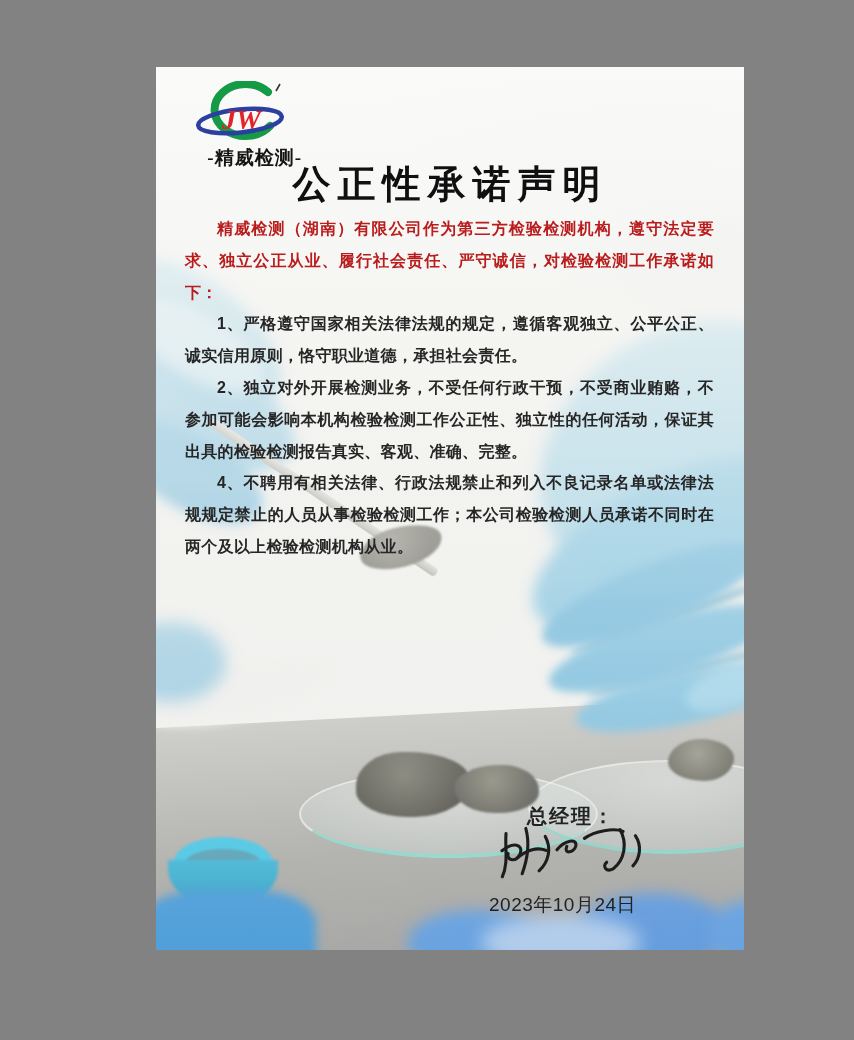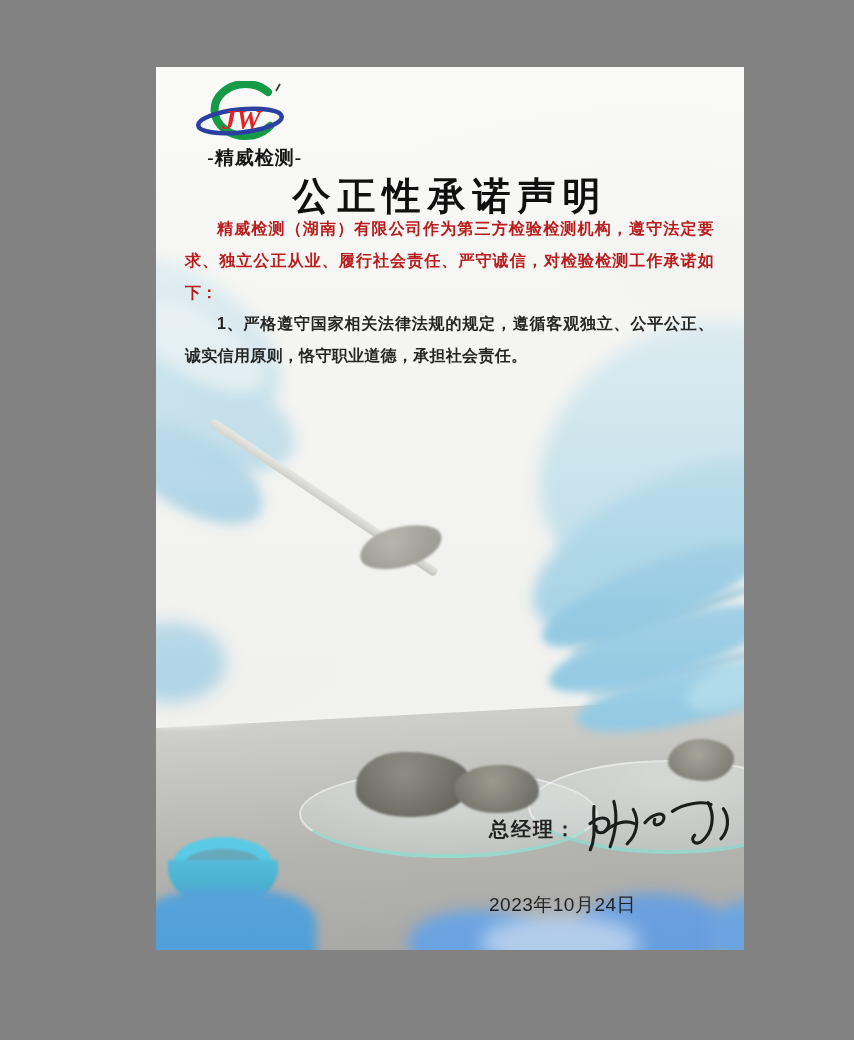--- a/index.html
+++ b/index.html
@@ -49,27 +49,27 @@
   .blobpale{left:325px;top:848px;width:160px;height:55px;background:#abc9ec;filter:blur(9px);}
   .overlay{position:absolute;inset:0;background:linear-gradient(180deg,
     rgba(250,250,249,.97) 0%, rgba(248,248,246,.9) 14%, rgba(245,245,242,.74) 30%,
     rgba(241,241,238,.54) 50%, rgba(237,237,234,.36) 68%, rgba(233,233,230,.2) 85%,
     rgba(231,231,228,.1) 100%);}
   
   .content{position:absolute;inset:0;border-radius:14px;}
   .logo{position:absolute;left:22px;top:14px;width:124px;text-align:center;}
   .logo svg{display:block;margin:0 auto;}
   .brand{font-family:"Liberation Serif", serif;font-weight:bold;font-size:19px;color:#141414;letter-spacing:1px;margin-top:-2px;white-space:nowrap;text-align:right;}
-  .title{position:absolute;left:0;top:104px;width:100%;text-align:center;
+  .title{position:absolute;left:0;top:92px;width:100%;text-align:center;
     font-family:Liberation Serif, serif;font-weight:bold;font-size:38px;color:#101010;letter-spacing:7px;}
   .bodytext{position:absolute;left:29px;top:146px;width:529px;color:#262626;
     font-size:16px;line-height:31.8px;letter-spacing:.3px;text-align:justify;}
   .bodytext p{margin:0;text-indent:2em;font-weight:bold;}
   .bodytext .intro{font-weight:bold;color:#b91c1c;}
-  .sigrow{position:absolute;left:333px;top:736px;display:flex;align-items:center;}
+  .sigrow{position:absolute;left:333px;top:736px;display:flex;align-items:center;flex-direction:column;}
   .siglabel{font-size:20px;font-weight:bold;color:#222;letter-spacing:2px;white-space:nowrap;}
   .sigink{margin-left:4px;margin-top:-10px;}
   .daterow{position:absolute;left:333px;top:813px;font-size:19px;color:#222;letter-spacing:.5px;margin-top:12px;}
 </style>
 </head>
 <body>
 
 <div class="page">
 
   <div class="photo">
@@ -118,20 +118,22 @@
         <text x="34" y="48" font-family="Liberation Serif, serif" font-style="italic" font-weight="bold" font-size="28" fill="#e42328" id="logo-jw">JW</text>
       </svg>
       <div class="brand">-精威检测-</div>
     </div>
 
     <div class="title">公正性承诺声明</div>
 
     <div class="bodytext">
       <p class="intro">精威检测（湖南）有限公司作为第三方检验检测机构，遵守法定要求、独立公正从业、履行社会责任、严守诚信，对检验检测工作承诺如下：</p>
       <p>1、严格遵守国家相关法律法规的规定，遵循客观独立、公平公正、诚实信用原则，恪守职业道德，承担社会责任。</p>
+      <p>2、独立对外开展检测业务，不受任何行政干预，不受商业贿赂，不参加可能会影响本机构检验检测工作公正性、独立性的任何活动，保证其出具的检验检测报告真实、客观、准确、完整。</p>
+      <p>4、不聘用有相关法律、行政法规禁止和列入不良记录名单或法律法规规定禁止的人员从事检验检测工作；本公司检验检测人员承诺不同时在两个及以上检验检测机构从业。</p>
     </div>
 
     <div class="sigrow">
       <span class="siglabel">总经理：</span>
       <svg class="sigink" width="160" height="62" viewBox="0 0 160 62">
         <g fill="none" stroke="#1d1d1d" stroke-width="3.1" stroke-linecap="round" transform="rotate(-3 80 30)">
           <path d="M14,10 C12,24 15,40 8,53"></path>
           <path d="M9,27 C21,18 31,22 27,31 C23,39 13,38 15,30"></path>
           <path d="M34,6 C37,20 34,37 28,51"></path>
           <path d="M24,35 C34,27 45,25 53,29"></path>

